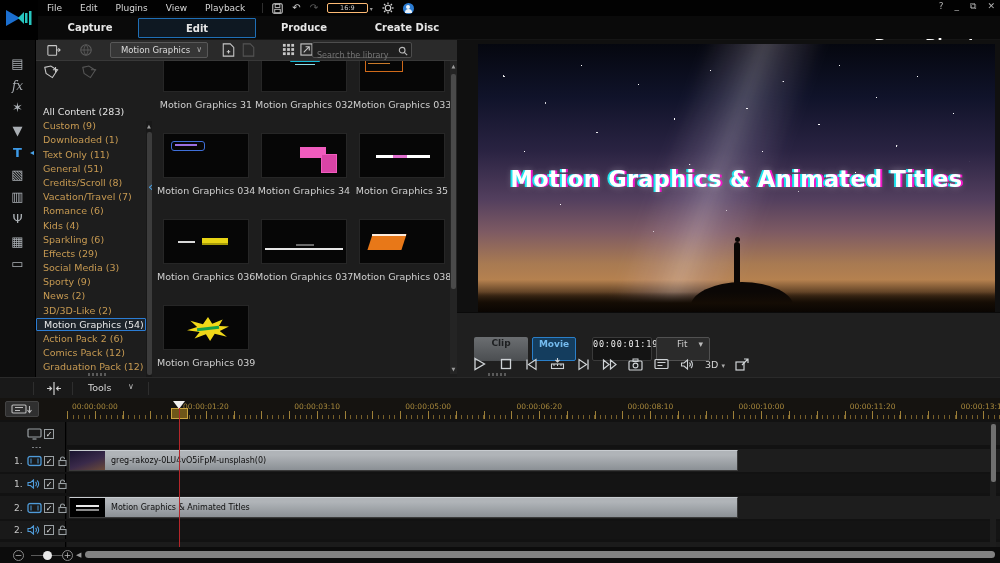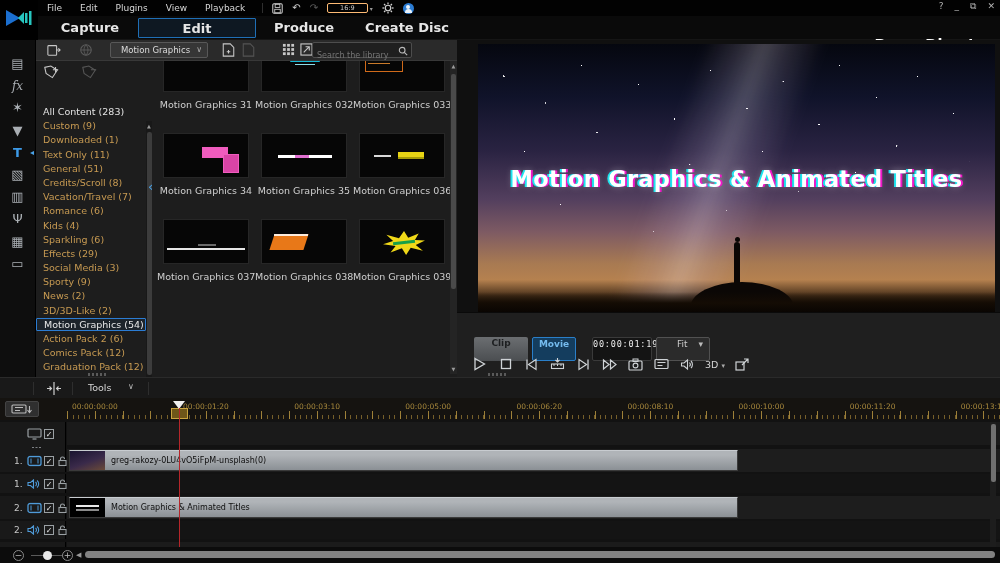--- a/index.html
+++ b/index.html
@@ -16,21 +16,21 @@
   .mb-icons{display:flex;align-items:center;gap:9px;margin-left:8px;}
   .mb-sep{width:1px;height:10px;background:#2e2e2e;}
   .glyph-btn{font-size:10px;color:#cfcfcf;line-height:10px;}
   .dim{color:#5a5a5a;}
   .aspect{font-size:6.5px;color:#ccc;border:1px solid #fdba74;border-radius:2px;padding:0 12px;line-height:8px;}
   .acct{width:11px;height:11px;border-radius:50%;background:#2b7cd3;position:relative;}
   .acct::before{content:'';position:absolute;left:3.5px;top:2px;width:4px;height:4px;border-radius:50%;background:#eaf3fb;}
   .acct::after{content:'';position:absolute;left:2px;top:6.5px;width:7px;height:3.5px;border-radius:4px 4px 0 0;background:#eaf3fb;}
   .win-controls{position:absolute;right:5px;top:1px;display:flex;gap:11px;font-size:9px;color:#b5b5b5;}
   .tabrow{left:38px;top:16px;right:0;height:24px;background:#0a0a0a;border-bottom:1px solid #151515;display:flex;align-items:center;}
-  .tab{font-size:13px;font-weight:bold;color:#e6e6e6;text-align:center;line-height:20px;height:20px;}
+  .tab{font-size:10px;font-weight:bold;color:#e6e6e6;text-align:center;line-height:20px;height:20px;}
   .tab:nth-child(1){width:96px;}
   .tab:nth-child(2){width:118px;}
   .tab:nth-child(3){width:96px;text-align:center;}
   .tab:nth-child(4){width:110px;}
   .tab.active{border:1px solid #1f6fb6;background:#0e1822;border-radius:1px;}
   .pd-title{position:absolute;right:8px;top:1px;font-size:14.5px;font-weight:600;color:#fff;}
 
   
   .rail{left:0;top:40px;width:36px;height:337px;background:#0e0e0e;border-right:1px solid #000;
         display:flex;flex-direction:column;align-items:center;padding-top:14px;}
@@ -385,20 +385,26 @@
             <div class="glabel">Motion Graphics 032</div>
           </div>
           <div class="cell">
             <div class="gthumb">
               <div class="art orange-panel"></div>
             </div>
             <div class="glabel">Motion Graphics 033</div>
           </div>
           <div class="cell">
             <div class="gthumb">
+              <div class="art blue-pill"></div>
+            </div>
+            <div class="glabel">Motion Graphics 034</div>
+          </div>
+          <div class="cell">
+            <div class="gthumb">
               <div class="art pink-notes"></div>
             </div>
             <div class="glabel">Motion Graphics 34</div>
           </div>
           <div class="cell">
             <div class="gthumb">
               <div class="art glitch-line"></div>
             </div>
             <div class="glabel">Motion Graphics 35</div>
           </div>

